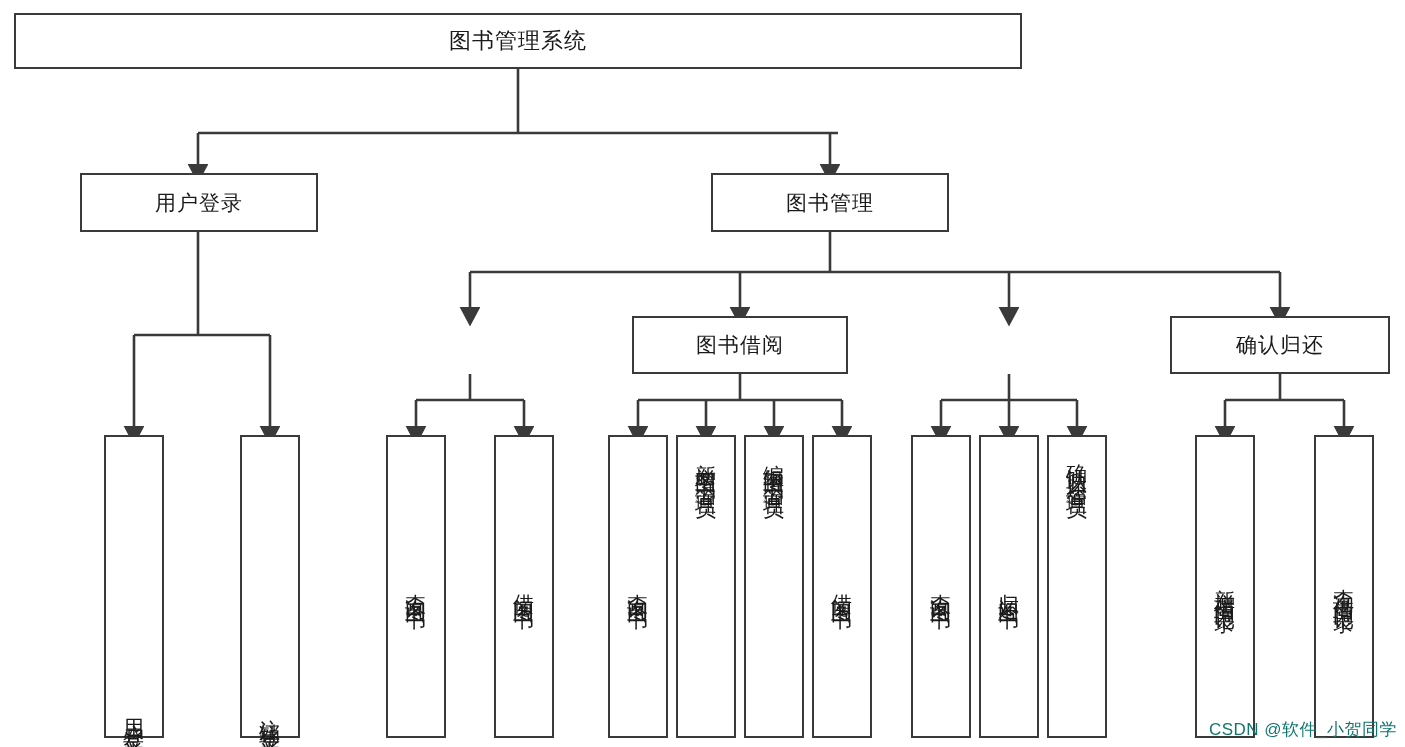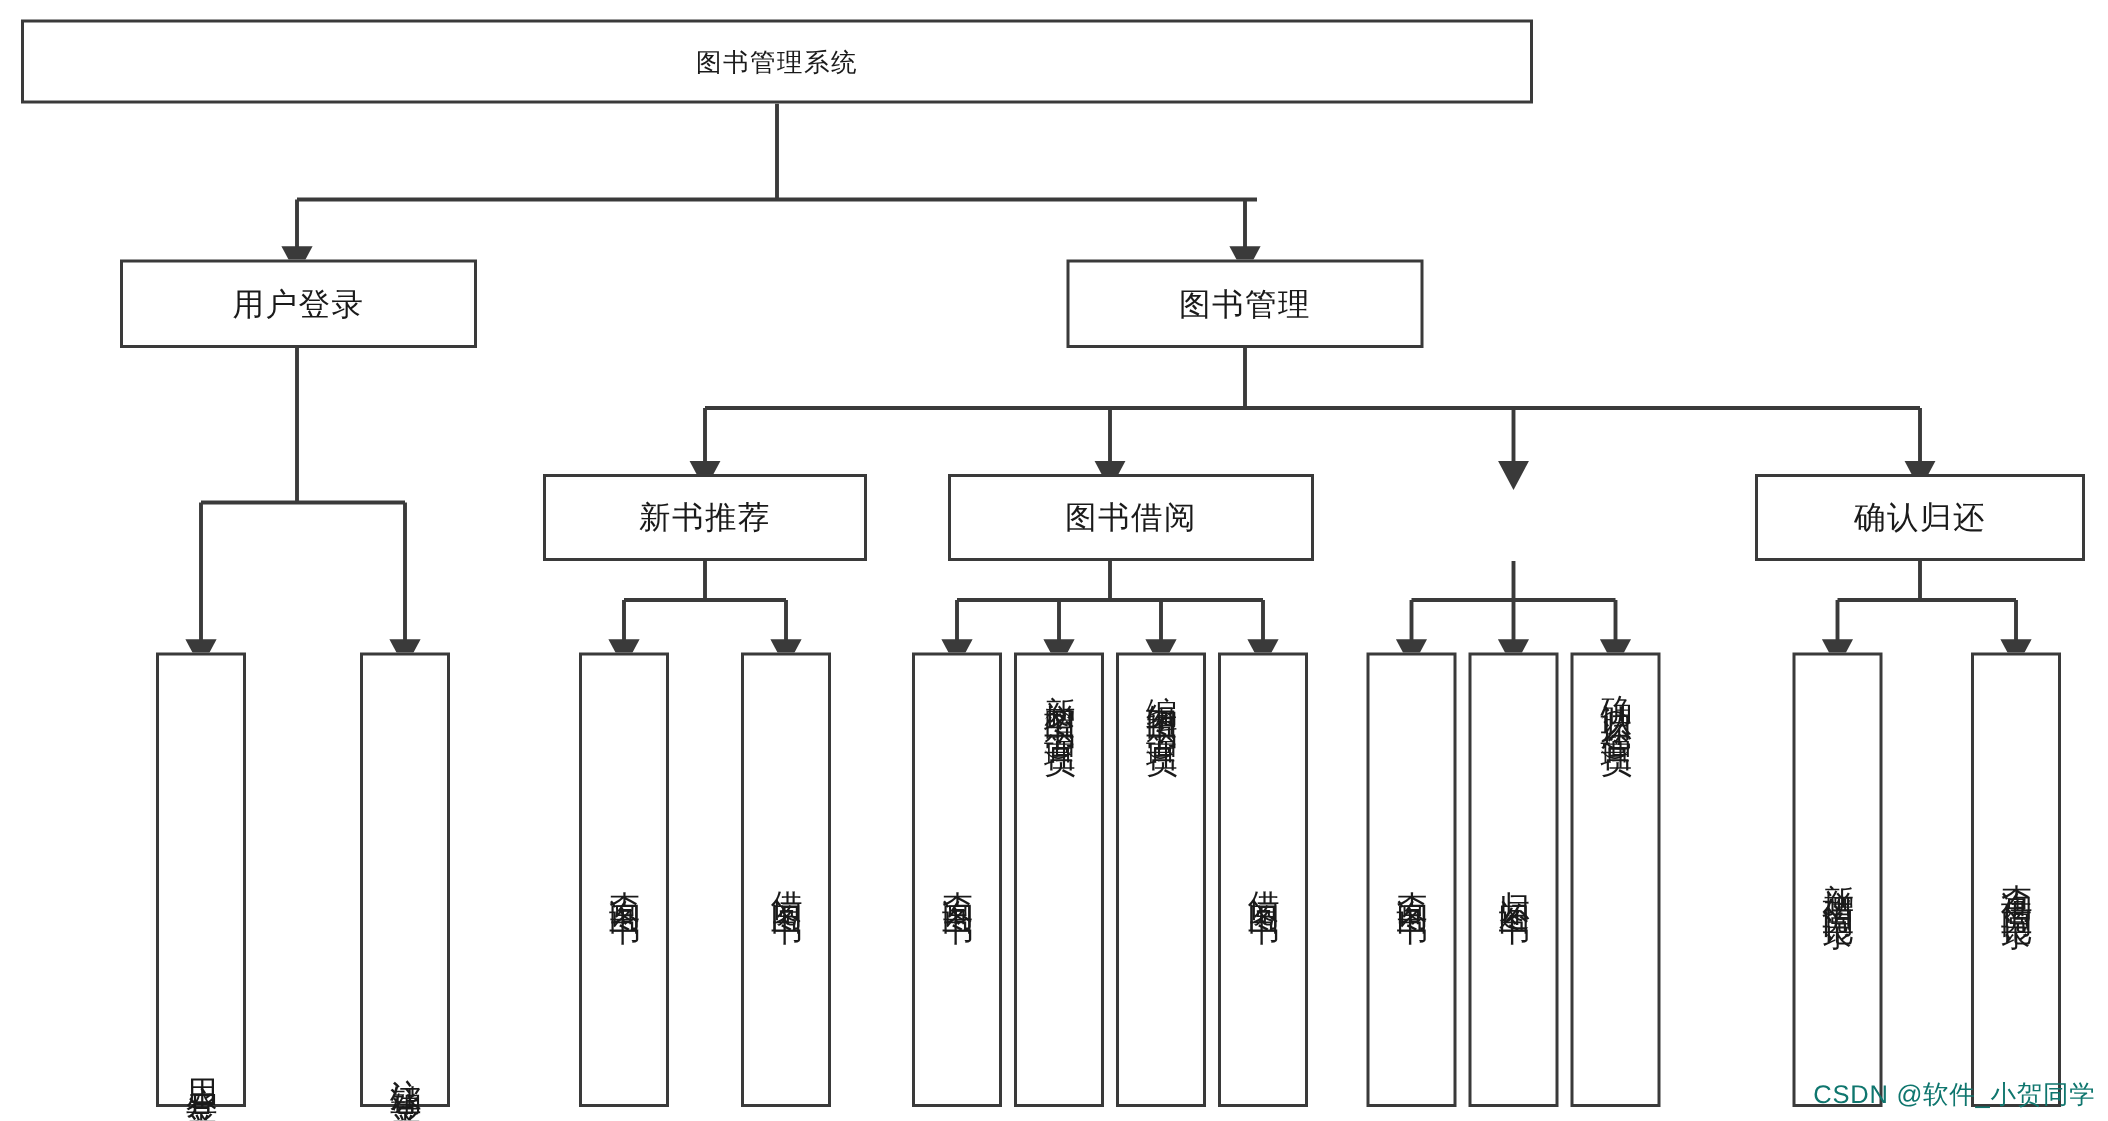--- a/index.html
+++ b/index.html
@@ -39,21 +39,21 @@
   
   .node.horiz {
     display: flex;
     align-items: center;
     justify-content: center;
     font-size: 21px;
     letter-spacing: 1px;
     white-space: nowrap;
   }
   .node.root {
-    font-size: 17px;
+    font-size: 22px;
   }
   
   .node.vert {
     display: flex;
     justify-content: center;
     font-size: 21px;
   }
   .node.vert .vlabel {
     writing-mode: vertical-rl;
     text-orientation: upright;
@@ -138,24 +138,21 @@
     <span>图书管理系统</span>
   </div>
 
   <div class="node horiz" style="left:80px; top:173px; width:238px; height:59px;">
     <span>用户登录</span>
   </div>
   <div class="node horiz" style="left:711px; top:173px; width:238px; height:59px;">
     <span>图书管理</span>
   </div>
 
-  <div class="node horiz" style="left:362px; top:316px; width:216px; height:58px;">
-    <span>新书推荐</span>
-  </div>
-  <div class="node horiz" style="left:632px; top:316px; width:244px; height:58px;">
+  <div class="node horiz" style="left:632px; top:316px; width:216px; height:58px;">
     <span>图书借阅</span>
   </div>
   <div class="node horiz" style="left:1170px; top:316px; width:220px; height:58px;">
     <span>确认归还</span>
   </div>
 
   <div class="node vert align-bottom" style="left:104px; top:435px; width:60px; height:303px;">
     <span class="vlabel">用户登录</span>
   </div>
   <div class="node vert align-bottom" style="left:240px; top:435px; width:60px; height:303px;">

